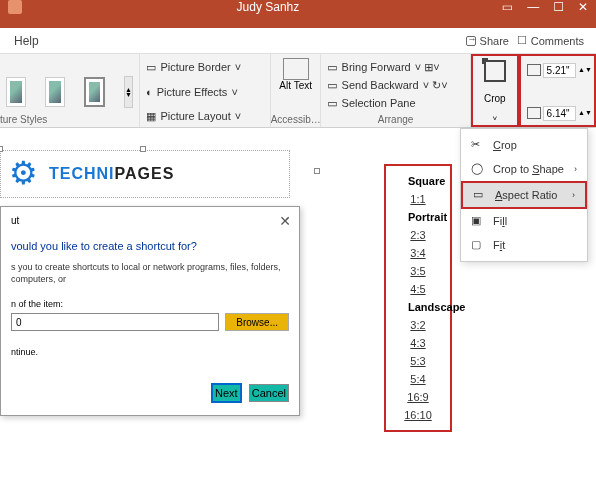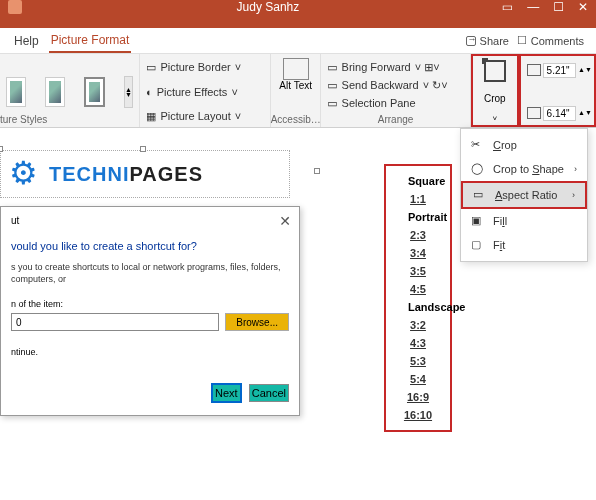--- a/index.html
+++ b/index.html
@@ -45,41 +45,41 @@
 .sizegrp .row { display:flex; align-items:center; gap:2px; height:20px; }
 .sizegrp .sizeic { width:14px; height:12px; border:1px solid #666; }
 .sizegrp .val { flex:1; background:#fff; border:1px solid #ccc; padding:1px 3px; font-size:10px; }
 .sizegrp .spin { width:10px; font-size:7px; line-height:4px; }
 
 .canvas { position:absolute; top:128px; left:0; right:0; bottom:0; background:#fff; }
 
 .logo { position:absolute; top:22px; left:0; width:290px; height:48px; display:flex; align-items:center; border:1px dotted #aaa; }
 .logo .gear { width:40px; height:40px; margin:0 4px; position:relative; }
 .logo .gear::before { content:'⚙'; position:absolute; font-size:32px; color:#1976d2; top:0; left:4px; }
-.logo .txt { font-size:20px; font-weight:700; letter-spacing:1px; }
+.logo .txt { font-size:16px; font-weight:700; letter-spacing:1px; }
 .logo .txt .b { color:#1976d2; }
 .logo .txt .k { color:#222; }
 
 .wizard { position:absolute; top:78px; left:0; width:300px; background:#fff; border:1px solid #999; padding:8px 10px 12px; box-shadow:2px 2px 6px rgba(0,0,0,.2); }
 .wizard .close { position:absolute; top:6px; right:8px; font-size:14px; color:#555; }
 .wizard .wtitle { font-size:10px; margin-bottom:14px; }
 .wizard .q { color:#003399; font-size:11px; margin-bottom:10px; }
 .wizard .desc { font-size:9px; color:#333; margin-bottom:14px; line-height:1.3; }
 .wizard .label { font-size:9px; margin-bottom:4px; }
 .wizard .inputrow { display:flex; gap:6px; margin-bottom:16px; }
 .wizard .inputrow input { flex:1; border:1px solid #888; padding:2px 4px; font-size:10px; height:18px; }
 .wizard .inputrow button { padding:2px 10px; font-size:10px; background:#eab308; border:1px solid #aaa; }
 .wizard .cont { font-size:9px; margin-bottom:26px; }
 .wizard .btns { text-align:right; }
 .wizard .btns button { padding:2px 2px; font-size:11px; background:#14b8a6; border:1px solid #888; margin-left:4px; }
 .wizard .btns button.primary { border:2px solid #0066cc; }
 
 .ratiomenu { position:absolute; top:36px; left:384px; width:68px; border:2px solid #c62828; background:#fff; padding:6px 0; }
 .ratiomenu .hdr { font-weight:700; font-size:11px; padding:3px 22px; }
-.ratiomenu .opt { font-size:11px; padding:3px 8px; text-align:center; text-decoration:underline; color:#333;font-weight:bold; }
+.ratiomenu .opt { font-size:11px; padding:3px 8px; text-align:center; text-decoration:underline; color:#333; }
 
 .cropmenu { position:absolute; top:0px; left:460px; width:128px; background:#fff; border:1px solid #ccc; box-shadow:2px 2px 8px rgba(0,0,0,.15); padding:4px 0; }
 .cropmenu .item { display:flex; align-items:center; gap:8px; padding:5px 10px; font-size:11px; color:#333; }
 .cropmenu .item .ic { width:14px; height:14px; }
 .cropmenu .item.hl { background:#e0e0e0; border:2px solid #c62828; }
 .cropmenu .item .chev { margin-left:auto; font-size:9px; }
 .cropmenu .item u { text-decoration:underline; }
 
 .handle { position:absolute; width:6px; height:6px; background:#fff; border:1px solid #888; }
 </style>
@@ -92,21 +92,20 @@
   <div class="winbtns">
     <span>▭</span>
     <span>—</span>
     <span>☐</span>
     <span>✕</span>
   </div>
 </div>
 
 <div class="menubar">
   <div class="tab">Help</div>
-  <div class="tab active">Picture Format</div>
   <div class="spacer"></div>
   <div class="share">
       <span class="share-ic"></span>
       <span>Share</span>
     </div>
   <div class="comments">☐ <span>Comments</span></div>
 </div>
 
 <div class="ribbon">
   <div class="rgroup styles">

